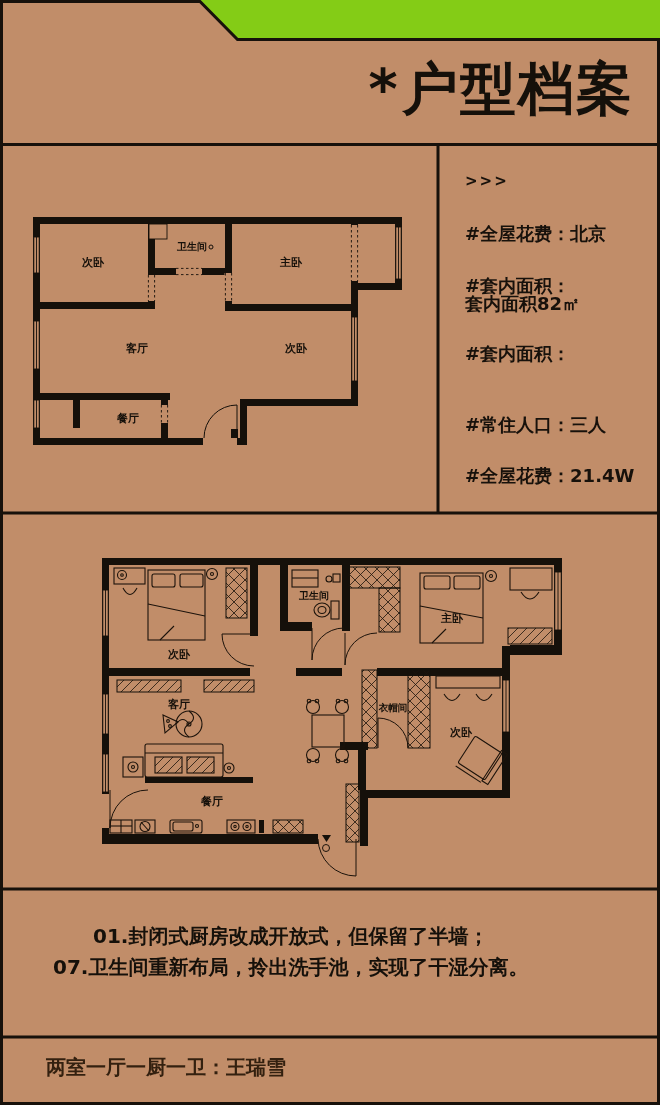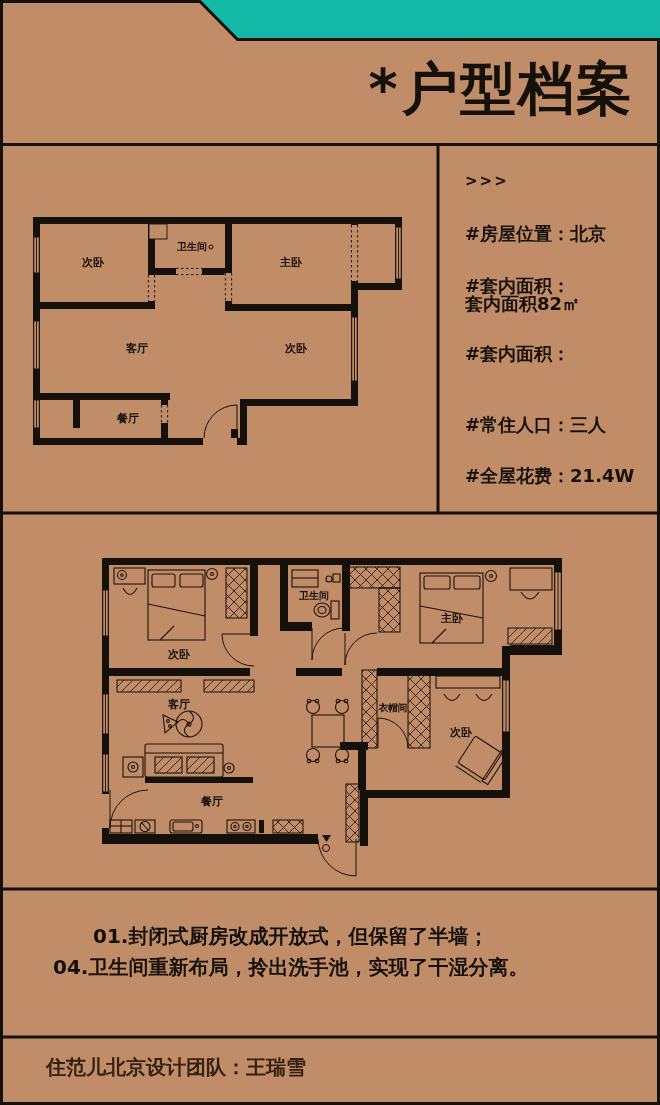--- a/index.html
+++ b/index.html
@@ -1,17 +1,17 @@
 <!DOCTYPE html>
 <html><head>
 <meta charset="utf-8">
 <style>
   html,body{margin:0;padding:0;background:#ffffff;}
   #poster{
-    position:relative;width:660px;height:1105px;background:#14b8a6;overflow:hidden;
+    position:relative;width:660px;height:1105px;background:#84cc16;overflow:hidden;
     font-family:"DejaVu Sans","Liberation Sans",sans-serif;color:#17110b;
   }
   #frame{position:absolute;left:0;top:0;z-index:0;}
   .abs{position:absolute;z-index:2;}
   #title{
     top:52px;right:26px;font-size:56px;font-weight:800;letter-spacing:2px;
     color:#15100a;font-family:"DejaVu Sans Mono","DejaVu Sans",monospace;white-space:nowrap;
   }
   .info-line{position:absolute;left:465px;font-size:18px;font-weight:600;white-space:nowrap;color:#17110b;}
   #info-arrows{top:172px;font-size:15px;font-weight:800;letter-spacing:2px;}
@@ -36,21 +36,21 @@
     <line x1="2" y1="144.5" x2="658" y2="144.5" stroke="#17110b" stroke-width="3"></line>
     <line x1="2" y1="513" x2="658" y2="513" stroke="#17110b" stroke-width="3"></line>
     <line x1="2" y1="889" x2="658" y2="889" stroke="#17110b" stroke-width="3"></line>
     <line x1="2" y1="1037" x2="658" y2="1037" stroke="#17110b" stroke-width="3"></line>
     <line x1="438" y1="146" x2="438" y2="513" stroke="#17110b" stroke-width="3"></line>
   </svg>
 
   <div id="title" class="abs">*户型档案</div>
 
   <div id="info-arrows" class="info-line">&gt;&gt;&gt;</div>
-  <div id="info-location" class="info-line">#房屋位置：北京</div>
+  <div id="info-location" class="info-line">#全屋花费：北京</div>
   <div id="info-area1" class="info-line">#套内面积：</div>
   <div id="info-area2" class="info-line">套内面积82㎡</div>
   <div id="info-layout1" class="info-line">#套内面积：</div>
   <div id="info-residents" class="info-line">#常住人口：三人</div>
   <div id="info-cost" class="info-line">#全屋花费：21.4W</div>
 
   <svg class="abs" style="left:33px;top:217px;" width="369" height="228" viewBox="0 0 369 228">
     <g fill="#15100a">
       <rect x="0" y="0" width="369" height="7"></rect>
       <rect x="0" y="0" width="7" height="228"></rect>
@@ -292,18 +292,18 @@
       <text x="350" y="64">主卧</text>
       <text x="77" y="150">客厅</text>
       <text x="291" y="153" font-size="9.5">衣帽间</text>
       <text x="359" y="178">次卧</text>
       <text x="110" y="247">餐厅</text>
     </g>
   </svg>
 
   <div id="notes" class="abs">
     <div>01.封闭式厨房改成开放式，但保留了半墙；</div>
-    <div>04.卫生间重新布局，拎出洗手池，实现了干湿分离。</div>
+    <div>07.卫生间重新布局，拎出洗手池，实现了干湿分离。</div>
   </div>
 
-  <div id="footer" class="abs">住范儿北京设计团队：王瑞雪</div>
+  <div id="footer" class="abs">两室一厅一厨一卫：王瑞雪</div>
 
 </div>
 
 </body></html>

